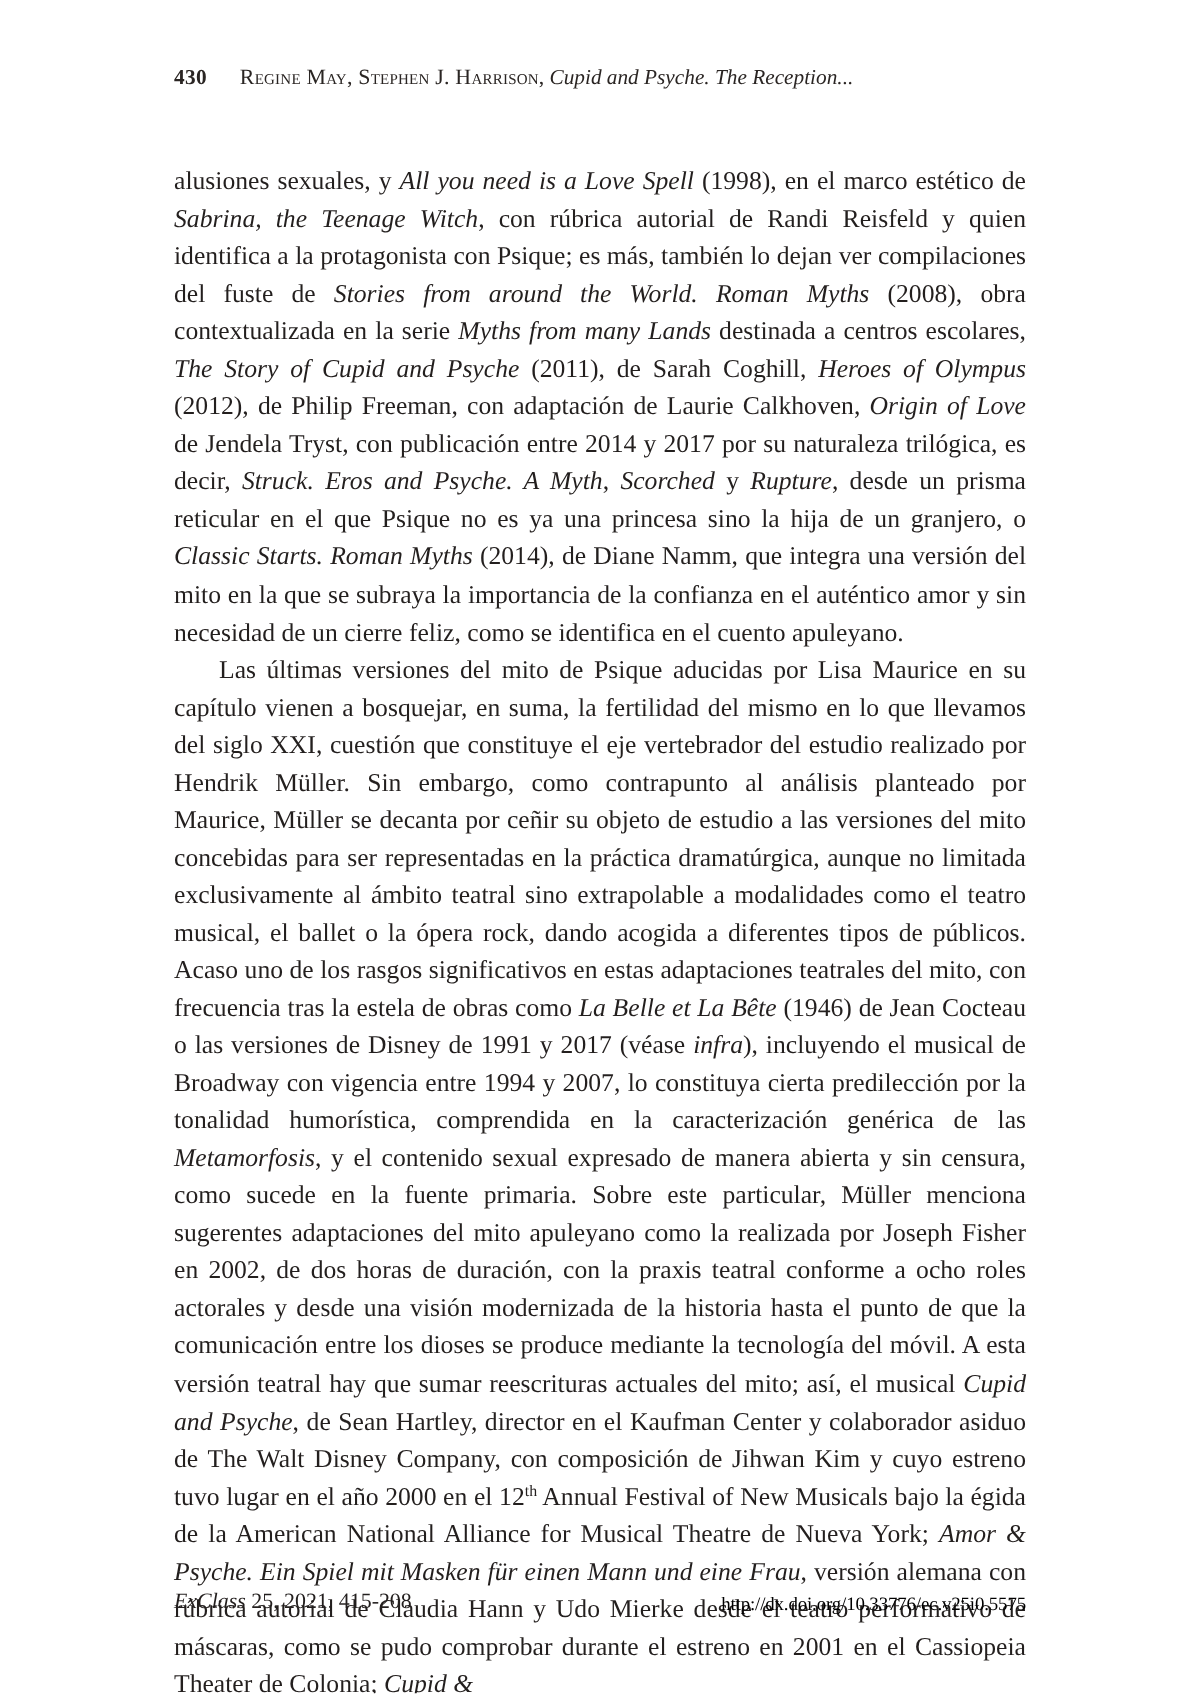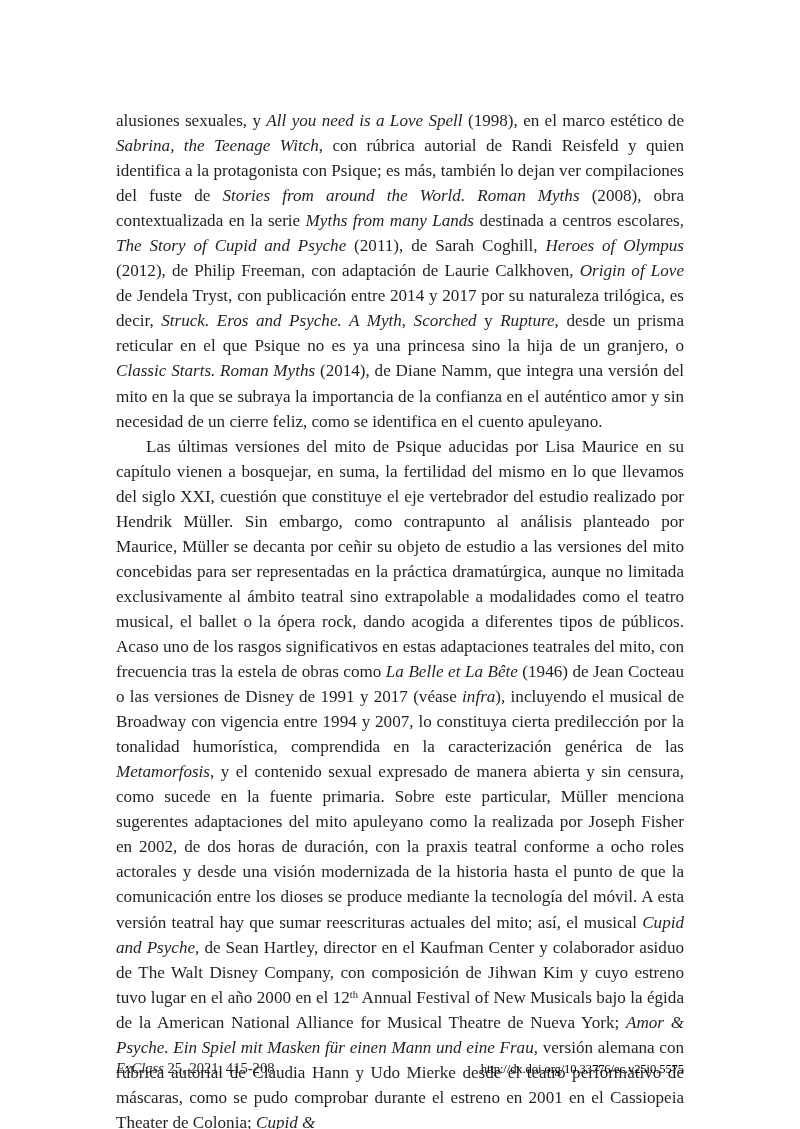--- a/index.html
+++ b/index.html
@@ -96,20 +96,24 @@
     color: #000000;
     white-space: nowrap;
     letter-spacing: -0.1px;
   }
 </style>
 </head>
 <body>
 
 <div class="page">
 
+  <div class="running-head">
+    <span class="folio">430</span><span class="head-gap"></span><span class="smallcaps">Regine May, Stephen J. Harrison,</span>
+    <span class="head-title">Cupid and Psyche. The Reception...</span>
+  </div>
 
   <div class="body-text">
       <p><span>alusiones sexuales, y </span><i>All you need is a Love Spell</i><span> (1998), en el marco estético de </span><i>Sabrina, the Teenage Witch</i><span>, con rúbrica autorial de Randi Reisfeld y quien identifica a la protagonista con Psique; es más, también lo dejan ver compilaciones del fuste de </span><i>Stories from around the World. Roman Myths</i><span> (2008), obra contextualizada en la serie </span><i>Myths from many Lands</i><span> destinada a centros escolares, </span><i>The Story of Cupid and Psyche</i><span> (2011), de Sarah Coghill, </span><i>Heroes of Olympus</i><span> (2012), de Philip Freeman, con adaptación de Laurie Calkhoven, </span><i>Origin of Love</i><span> de Jendela Tryst, con publicación entre 2014 y 2017 por su naturaleza trilógica, es decir, </span><i>Struck. Eros and Psyche. A Myth</i><span>, </span><i>Scorched</i><span> y </span><i>Rupture</i><span>, desde un prisma reticular en el que Psique no es ya una princesa sino la hija de un granjero, o </span><i>Classic Starts. Roman Myths</i><span> (2014), de Diane Namm, que integra una versión del mito en la que se subraya la importancia de la confianza en el auténtico amor y sin necesidad de un cierre feliz, como se identifica en el cuento apuleyano.</span></p>
       <p class="indented"><span>Las últimas versiones del mito de Psique aducidas por Lisa Maurice en su capítulo vienen a bosquejar, en suma, la fertilidad del mismo en lo que llevamos del siglo XXI, cuestión que constituye el eje vertebrador del estudio realizado por Hendrik Müller. Sin embargo, como contrapunto al análisis planteado por Maurice, Müller se decanta por ceñir su objeto de estudio a las versiones del mito concebidas para ser representadas en la práctica dramatúrgica, aunque no limitada exclusivamente al ámbito teatral sino extrapolable a modalidades como el teatro musical, el ballet o la ópera rock, dando acogida a diferentes tipos de públicos. Acaso uno de los rasgos significativos en estas adaptaciones teatrales del mito, con frecuencia tras la estela de obras como </span><i>La Belle et La Bête</i><span> (1946) de Jean Cocteau o las versiones de Disney de 1991 y 2017 (véase </span><i>infra</i><span>), incluyendo el musical de Broadway con vigencia entre 1994 y 2007, lo constituya cierta predilección por la tonalidad humorística, comprendida en la caracterización genérica de las </span><i>Metamorfosis</i><span>, y el contenido sexual expresado de manera abierta y sin censura, como sucede en la fuente primaria. Sobre este particular, Müller menciona sugerentes adaptaciones del mito apuleyano como la realizada por Joseph Fisher en 2002, de dos horas de duración, con la praxis teatral conforme a ocho roles actorales y desde una visión modernizada de la historia hasta el punto de que la comunicación entre los dioses se produce mediante la tecnología del móvil. A esta versión teatral hay que sumar reescrituras actuales del mito; así, el musical </span><i>Cupid and Psyche</i><span>, de Sean Hartley, director en el Kaufman Center y colaborador asiduo de The Walt Disney Company, con composición de Jihwan Kim y cuyo estreno tuvo lugar en el año 2000 en el 12</span><sup>th</sup><span> Annual Festival of New Musicals bajo la égida de la American National Alliance for Musical Theatre de Nueva York; </span><i>Amor &amp; Psyche. Ein Spiel mit Masken für einen Mann und eine Frau</i><span>, versión alemana con rúbrica autorial de Claudia Hann y Udo Mierke desde el teatro performativo de máscaras, como se pudo comprobar durante el estreno en 2001 en el Cassiopeia Theater de Colonia; </span><i>Cupid &amp;</i></p>
     </div>
 
   <div class="footer">
     <div class="footer-left">
       <span class="journal">ExClass</span><span> 25, 2021, 415-208</span>
     </div>

